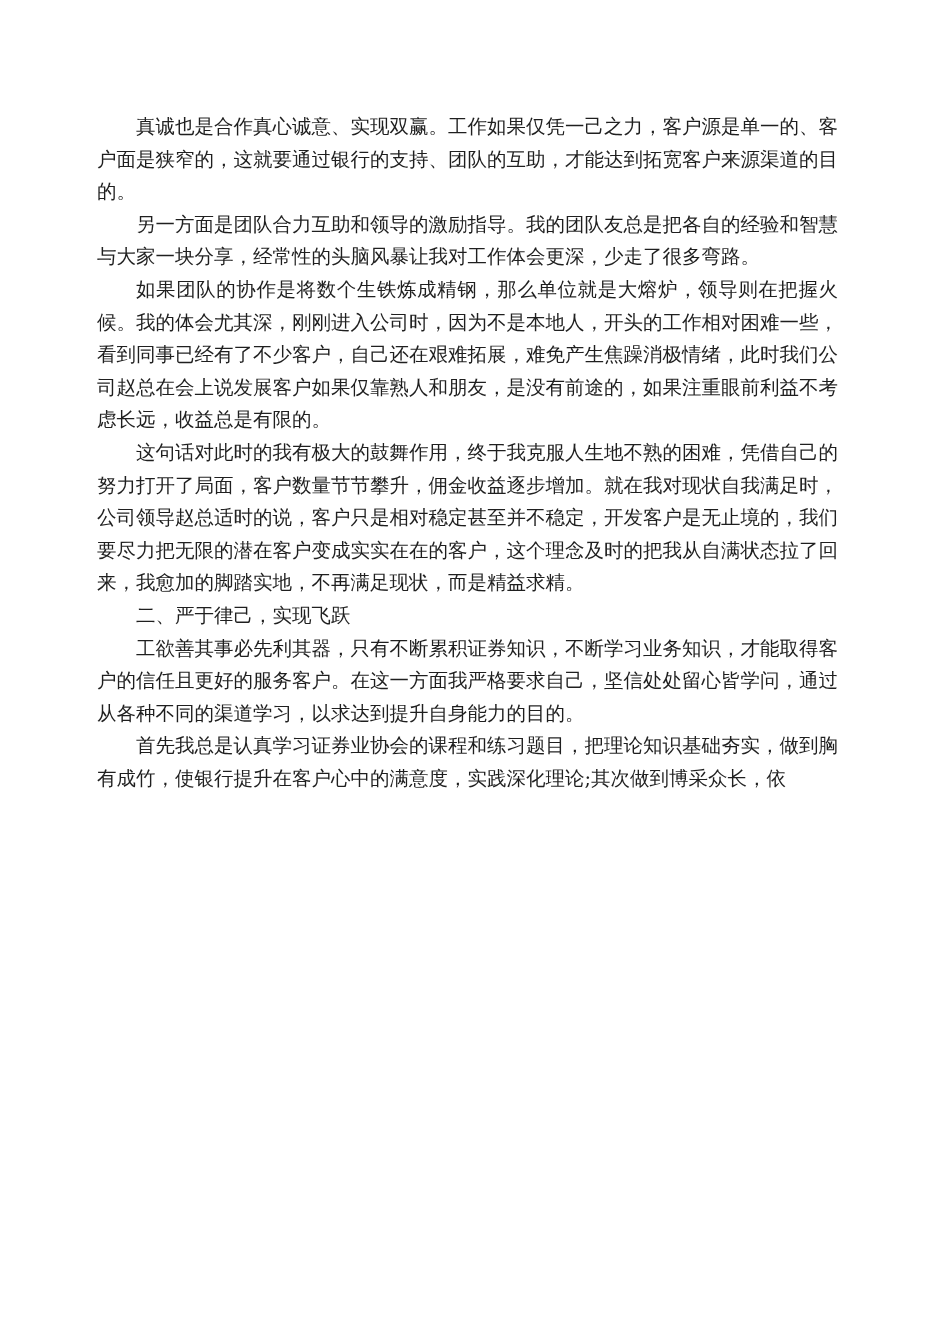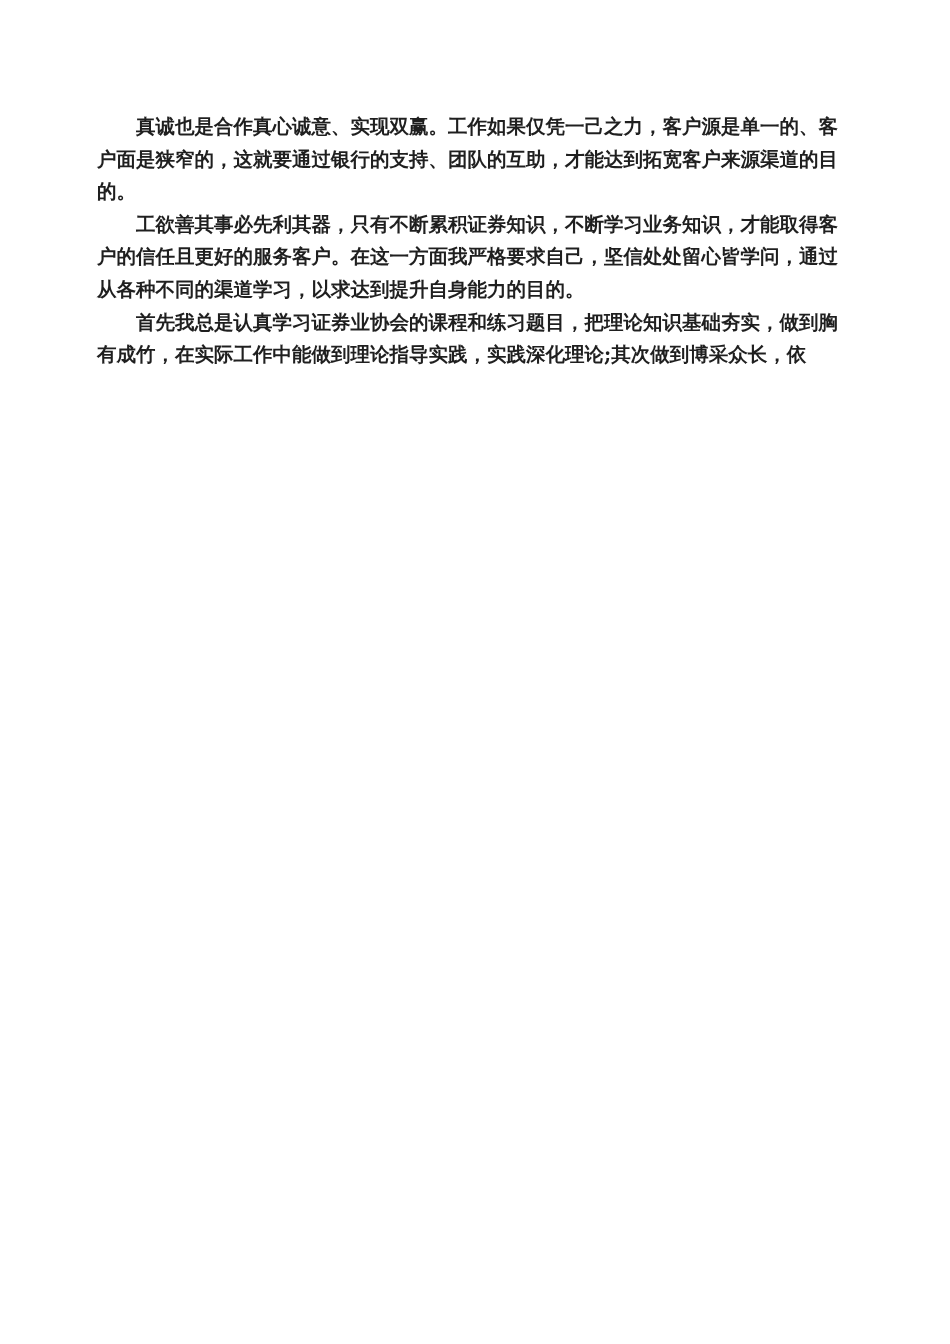--- a/index.html
+++ b/index.html
@@ -6,21 +6,20 @@
     margin: 0;
     padding: 0;
     background: #ffffff;
   }
   .page {
     position: relative;
     width: 950px;
     height: 1344px;
     background: #ffffff;
     overflow: hidden;
-    font-weight: bold;
   }
   .content {
     position: absolute;
     left: 97px;
     top: 111px;
     width: 741px;
   }
   p.para {
     margin: 0;
     padding: 0;
@@ -33,16 +32,20 @@
     text-indent: 2em;
     word-break: break-all;
   }
 </style>
 </head>
 <body>
 
 <div class="page">
   <div class="content">
     <p class="para">真诚也是合作真心诚意、实现双赢。工作如果仅凭一己之力，客户源是单一的、客户面是狭窄的，这就要通过银行的支持、团队的互助，才能达到拓宽客户来源渠道的目的。</p>
+    <p class="para">另一方面是团队合力互助和领导的激励指导。我的团队友总是把各自的经验和智慧与大家一块分享，经常性的头脑风暴让我对工作体会更深，少走了很多弯路。</p>
+    <p class="para">如果团队的协作是将数个生铁炼成精钢，那么单位就是大熔炉，领导则在把握火候。我的体会尤其深，刚刚进入公司时，因为不是本地人，开头的工作相对困难一些，看到同事已经有了不少客户，自己还在艰难拓展，难免产生焦躁消极情绪，此时我们公司赵总在会上说发展客户如果仅靠熟人和朋友，是没有前途的，如果注重眼前利益不考虑长远，收益总是有限的。</p>
+    <p class="para">这句话对此时的我有极大的鼓舞作用，终于我克服人生地不熟的困难，凭借自己的努力打开了局面，客户数量节节攀升，佣金收益逐步增加。就在我对现状自我满足时，公司领导赵总适时的说，客户只是相对稳定甚至并不稳定，开发客户是无止境的，我们要尽力把无限的潜在客户变成实实在在的客户，这个理念及时的把我从自满状态拉了回来，我愈加的脚踏实地，不再满足现状，而是精益求精。</p>
+    <p class="para">二、严于律己，实现飞跃</p>
     <p class="para">工欲善其事必先利其器，只有不断累积证券知识，不断学习业务知识，才能取得客户的信任且更好的服务客户。在这一方面我严格要求自己，坚信处处留心皆学问，通过从各种不同的渠道学习，以求达到提升自身能力的目的。</p>
-    <p class="para">首先我总是认真学习证券业协会的课程和练习题目，把理论知识基础夯实，做到胸有成竹，在实际工作中能做到理论指导实践，实践深化理论;其次做到博采众长，依</p>
+    <p class="para">首先我总是认真学习证券业协会的课程和练习题目，把理论知识基础夯实，做到胸有成竹，使银行提升在客户心中的满意度，实践深化理论;其次做到博采众长，依</p>
   </div>
 </div>
 
 </body></html>

